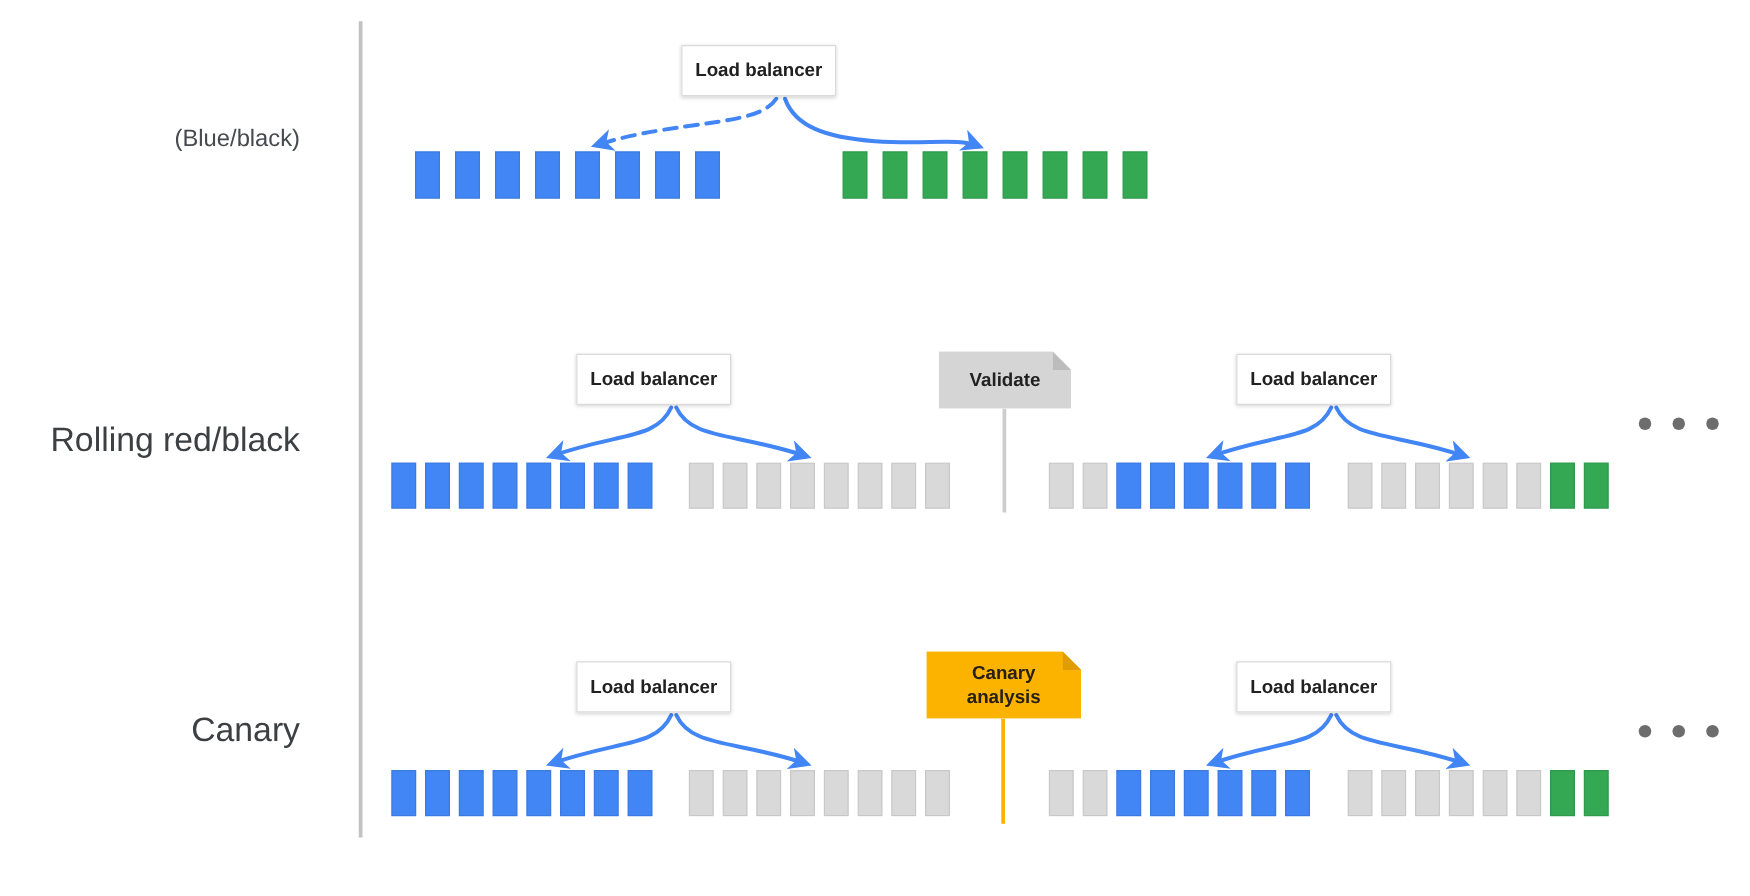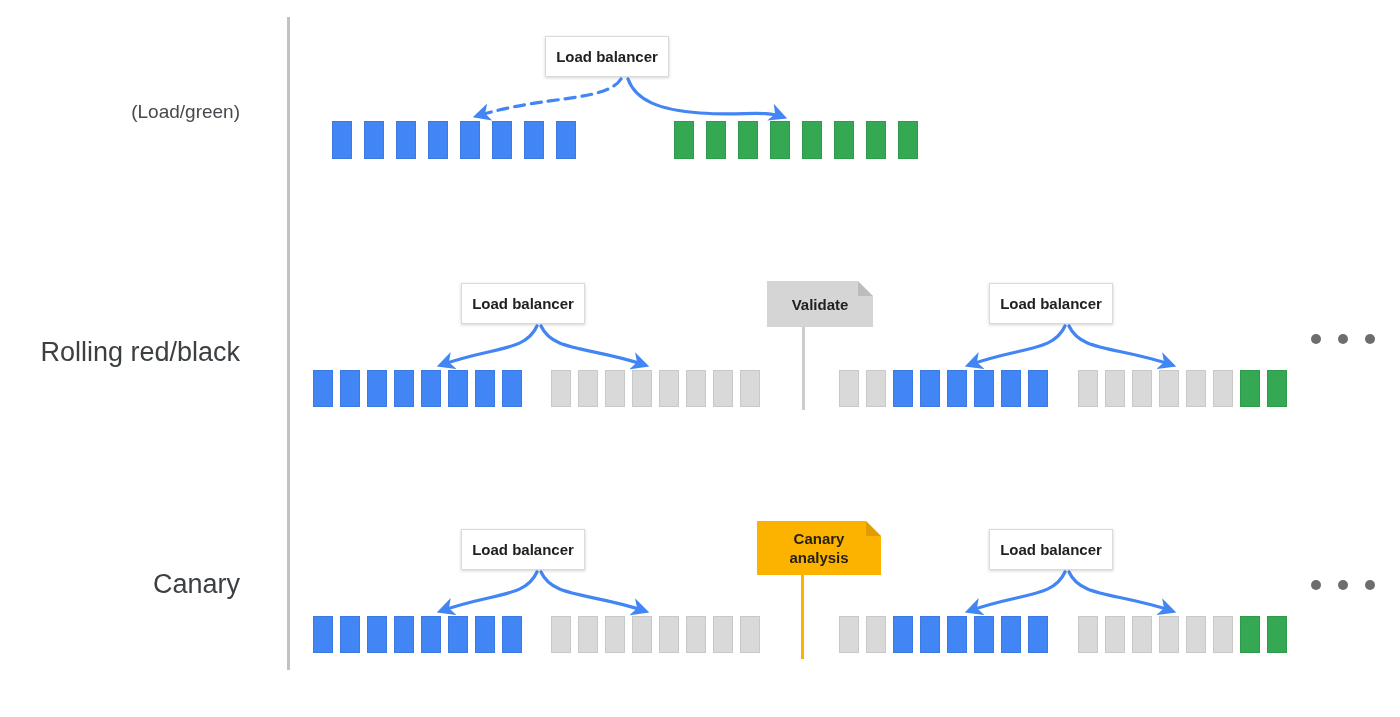--- a/index.html
+++ b/index.html
@@ -15,21 +15,21 @@
   .divider{position:absolute;left:287px;top:17px;width:3px;height:653px;background:var(--divider,#C2C2C2);}
 
   
   .lb{position:absolute;width:124px;height:41px;background:#fff;border:1px solid #dadada;
       box-shadow:0 1px 3px rgba(0,0,0,.18);display:flex;align-items:center;justify-content:center;
       font-weight:bold;font-size:15px;color:var(--box_text,#212121);box-sizing:border-box;}
 
   
   .flag{position:absolute;display:flex;flex-direction:column;align-items:center;justify-content:center;
         font-weight:bold;font-size:15px;line-height:19px;text-align:center;
-        clip-path:polygon(0 0, calc(100% - 15px) 0, 100% 15px, 100% 100%, 0 100%);margin-left:16px;}
+        clip-path:polygon(0 0, calc(100% - 15px) 0, 100% 15px, 100% 100%, 0 100%);}
   .flag .fold{position:absolute;top:0;right:0;width:15px;height:15px;
         clip-path:polygon(0 0, 100% 100%, 0 100%);}
   .flag-validate{left:751px;top:281px;width:106px;height:46px;background:var(--flag_gray,#D5D5D5);color:#212121;}
   .flag-validate .fold{background:var(--flag_gray_fold,#BCBCBC);}
   .flag-canary{left:741px;top:521px;width:124px;height:54px;background:var(--flag_yellow,#FBB300);color:#262015;}
   .flag-canary .fold{background:var(--flag_yellow_fold,#E09D00);}
 
   .stem{position:absolute;width:3px;}
   .stem-validate{left:802px;top:327px;height:83px;background:#CDCDCD;}
   .stem-canary{left:801px;top:575px;height:84px;background:var(--flag_yellow,#FBB300);}
@@ -49,21 +49,21 @@
   path.arrow{stroke:var(--arrow,#4285F4);stroke-width:3.2;fill:none;stroke-linecap:round;}
   path.arrow.dashed{stroke-dasharray:10 7;}
   .arrowhead-shape{fill:var(--arrow,#4285F4);}
 </style>
 </head>
 <body>
 
 <div class="canvas">
 
   <div class="label-block" style="top:97px;">
-    <div class="label-sub">(Load/green)</div>
+    <div class="label-sub">(Blue/black)</div>
   </div>
   <div class="label-block" style="top:336px;">
     <div class="label-title">Rolling red/black</div>
   </div>
   <div class="label-block" style="top:568px;">
     <div class="label-title">Canary</div>
   </div>
 
   <div class="divider"></div>
 

